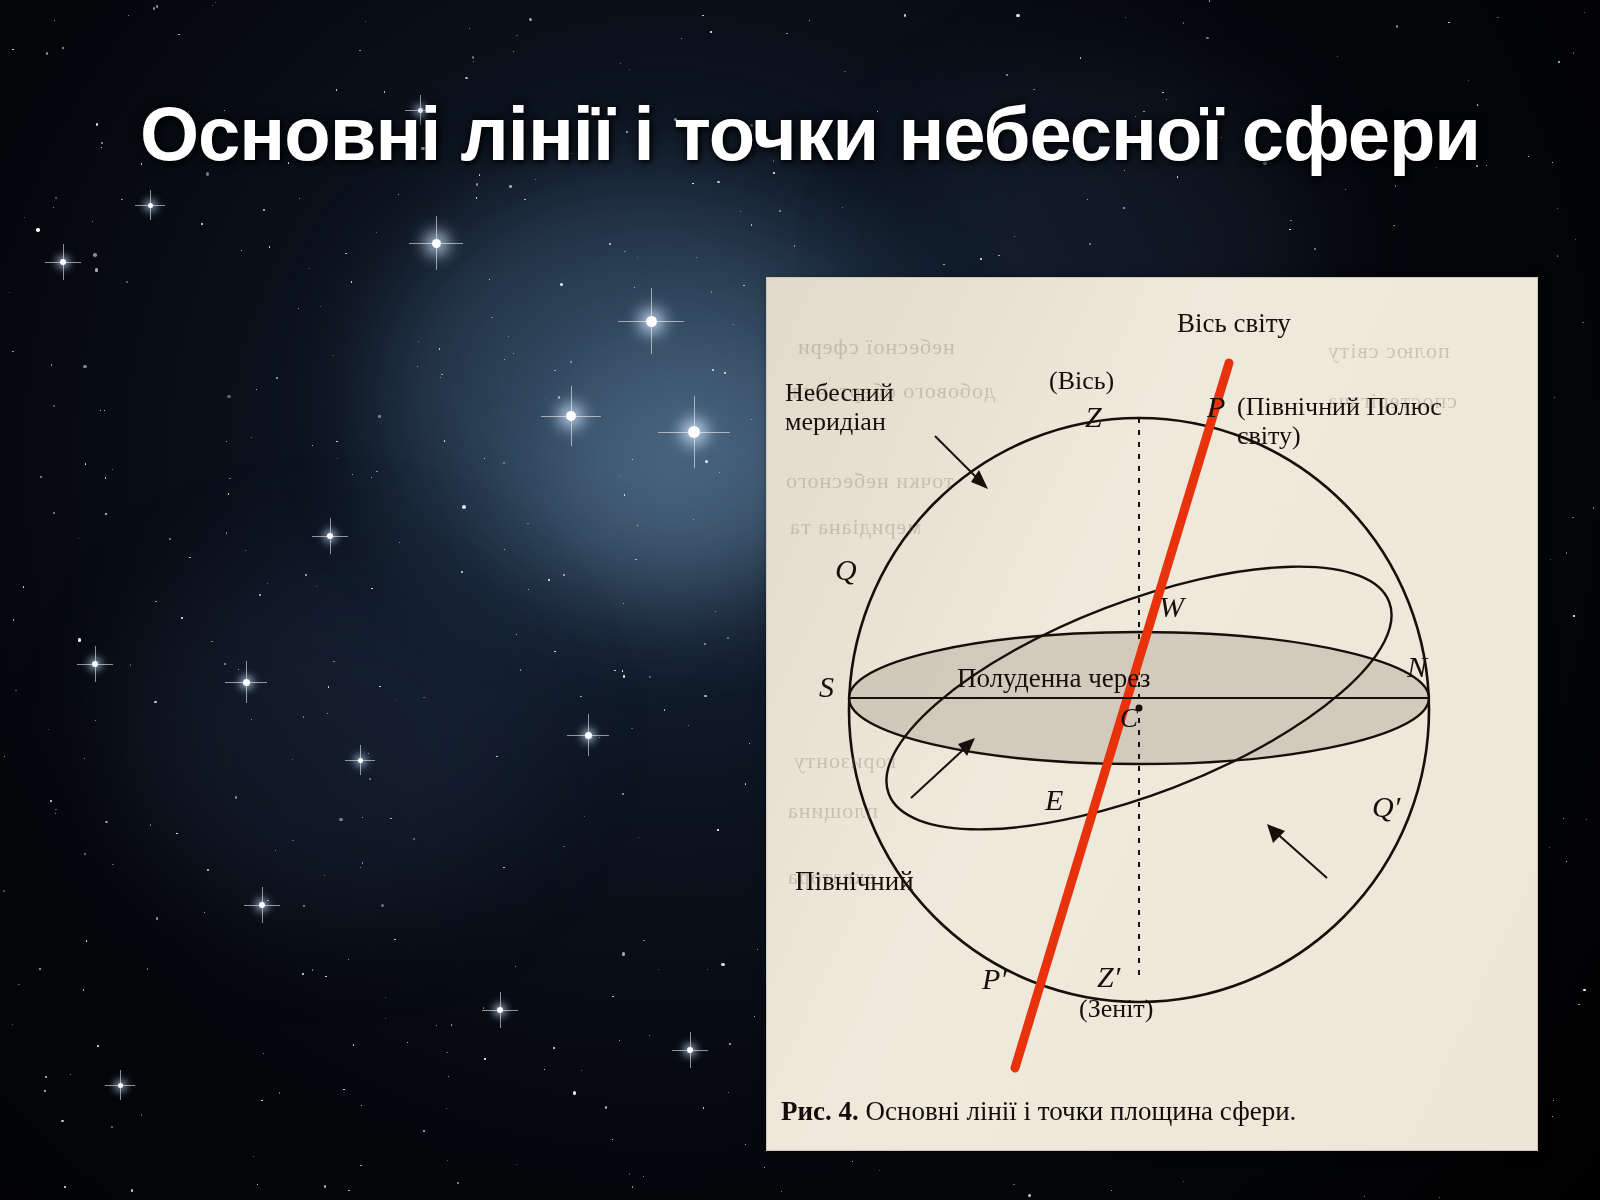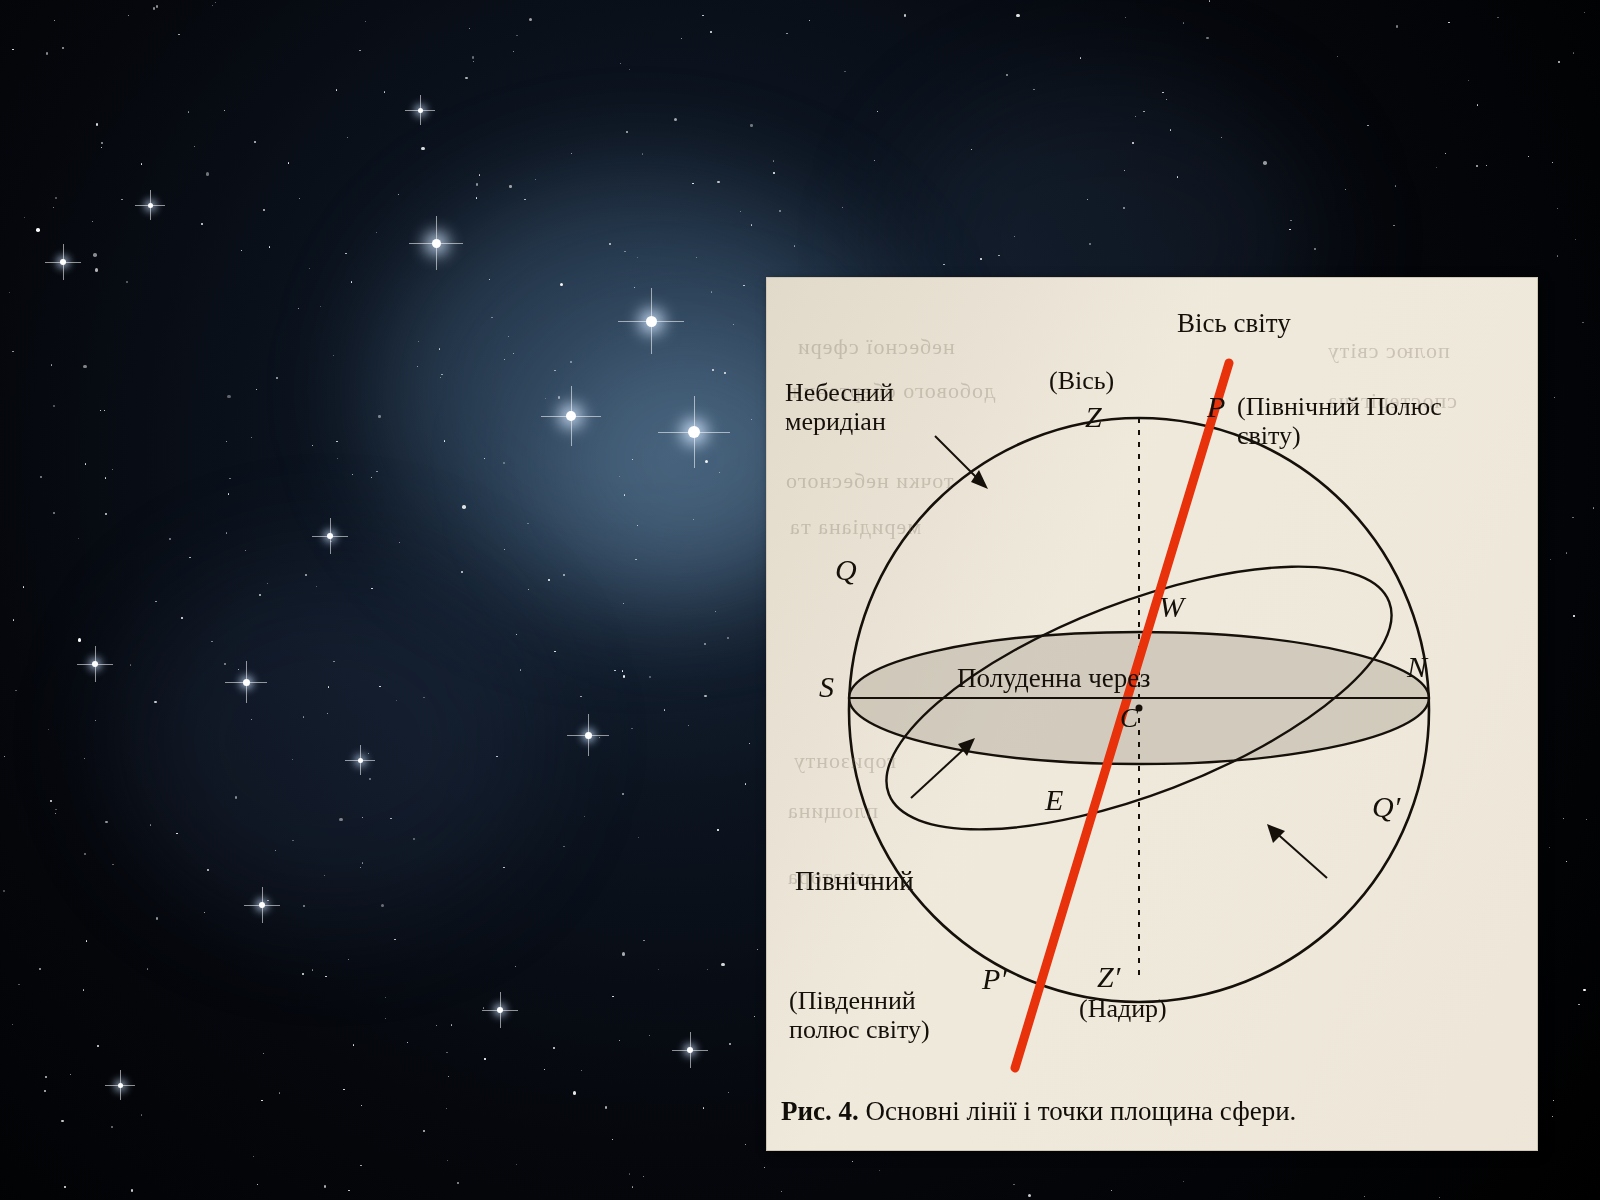--- a/index.html
+++ b/index.html
@@ -577,20 +577,21 @@
       <div class="spike" style="left: 672px; top: 1049.5px; width: 36px; height: 1px;"></div>
       <div class="spike" style="left: 689.5px; top: 1032px; width: 1px; height: 36px;"></div>
       <div class="star big" style="width: 5px; height: 5px; left: 117.5px; top: 1082.5px;"></div>
       <div class="spike" style="left: 105px; top: 1084.5px; width: 30px; height: 1px;"></div>
       <div class="spike" style="left: 119.5px; top: 1070px; width: 1px; height: 30px;"></div>
       <div class="star big" style="width: 5px; height: 5px; left: 357.5px; top: 757.5px;"></div>
       <div class="spike" style="left: 345px; top: 759.5px; width: 30px; height: 1px;"></div>
       <div class="spike" style="left: 359.5px; top: 745px; width: 1px; height: 30px;"></div>
     </div>
 
+  <h1 id="title">Основні лінії і точки небесної сфери</h1>
 
 
   <div id="figure">
 
     <svg id="figsvg" width="770" height="872" viewBox="0 0 770 872">
 
       <ellipse cx="372" cy="432" rx="290" ry="292" fill="none" stroke="#15100a" stroke-width="2.6"></ellipse>
 
       <ellipse cx="372" cy="420" rx="290" ry="66" fill="#b9b2a4" fill-opacity="0.55" stroke="#15100a" stroke-width="2.4"></ellipse>
 
@@ -644,22 +645,21 @@
     <div class="lbl ital" style="left:52px; top:392px; font-size:30px;">S</div>
     <div class="lbl ital" style="left:278px; top:505px; font-size:30px;">E</div>
     <div class="lbl ital" style="left:353px; top:425px; font-size:27px;">C</div>
 
     <div class="lbl" style="left:190px; top:385px; font-size:27px;">Полуденна через</div>
 
     <div class="lbl" style="left:28px; top:588px; font-size:27px;">Північний</div>
 
 
     <div class="lbl ital" style="left:215px; top:684px; font-size:30px;">P′</div>
-    <div class="lbl" style="left:22px; top:708px; font-size:26px; width:200px; white-space:normal;">(Південний полюс світу)</div>
 
     <div class="lbl ital" style="left:330px; top:682px; font-size:30px;">Z′</div>
-    <div class="lbl" style="left:312px; top:716px; font-size:26px;">(Надир)</div>
+    <div class="lbl" style="left:312px; top:716px; font-size:26px;">(Зеніт)</div>
 
     <div class="caption">
       <b>Рис. 4.</b><span> Основні лінії і точки площина сфери.</span>
     </div>
   </div>
 </div>
 
 </body></html>

